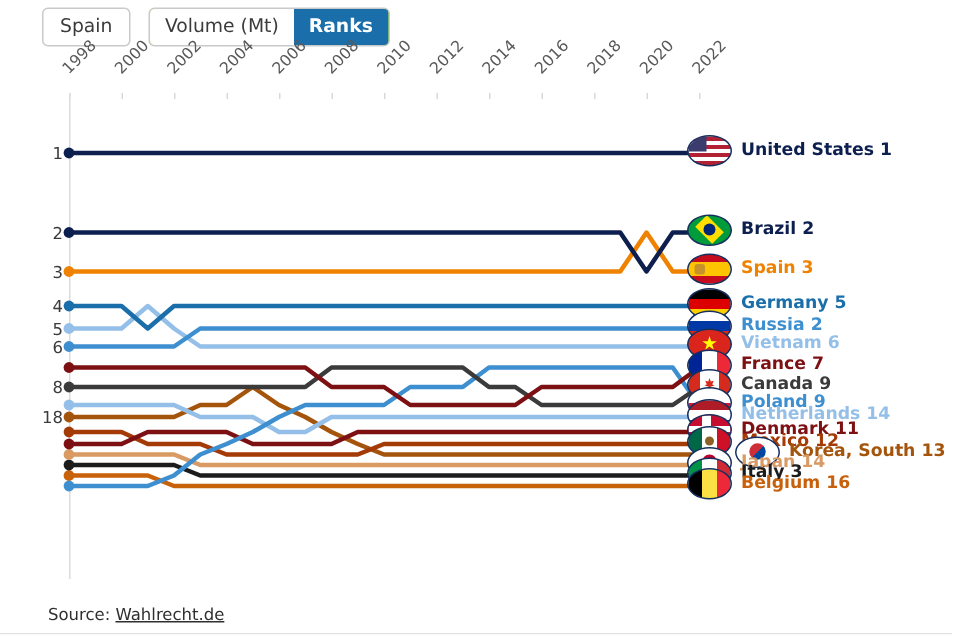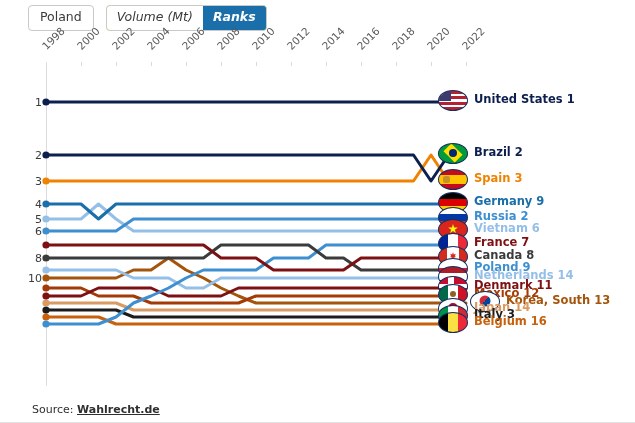--- a/index.html
+++ b/index.html
@@ -12,21 +12,21 @@
   }
   #app{position:relative;width:635px;height:423px;background:#fff;}
 
   
   .toolbar{position:absolute;left:28px;top:5px;display:flex;align-items:center;gap:12px;}
   .btn{
     background:#fff;border:1px solid #c9c9c9;border-radius:4px;
     font-size:12.5px;color:#3b3b3b;padding:5px 11px 6px 11px;
     line-height:1;white-space:nowrap;
   }
-  .btngroup{display:flex;border:1px solid #c9c9c9;border-radius:4px;overflow:hidden;background:#84cc16;font-style:italic;}
+  .btngroup{display:flex;border:1px solid #c9c9c9;border-radius:4px;overflow:hidden;background:#84cc16;}
   .btngroup .seg{
     font-size:12.5px;color:#3b3b3b;padding:5px 10px 6px 10px;line-height:1;
     background:#fff;white-space:nowrap;border:none;
   }
   .btngroup .seg.active{background:#1a6ea9;color:#ffffff;font-weight:bold;}
 
   
   .xaxis{position:absolute;left:0;top:0;width:635px;height:80px;}
   .xtick{
     position:absolute;font-size:10.5px;color:#58595b;
@@ -38,46 +38,46 @@
   .plot{position:absolute;left:0;top:0;width:635px;height:423px;pointer-events:none;}
   .yaxisline{position:absolute;left:46px;top:62px;width:1px;height:324px;background:#dcdcdc;}
 
   .ylabel{
     position:absolute;right:0;font-size:11px;color:#3b3b3b;
     text-align:right;width:36px;line-height:1;
   }
   .ylabels{position:absolute;left:0px;top:0;width:42px;height:423px;}
 
   
-  .legend{position:absolute;left:438px;top:0;width:177px;height:304px;}
+  .legend{position:absolute;left:458px;top:0;width:177px;height:304px;}
   .legrow{position:absolute;left:0;display:flex;align-items:center;height:16px;}
   .flag{
     width:30px;height:21px;border-radius:50%;
     border:1.4px solid #15305e;box-sizing:border-box;
     overflow:hidden;position:relative;flex:0 0 auto;
   }
   .leglabel{
     margin-left:6px;font-size:11.5px;font-weight:bold;white-space:nowrap;line-height:1;
   }
 
   
   .source{
     position:absolute;left:32px;top:403px;font-size:11px;color:#2f2f2f;
   }
-  .source u{text-decoration:underline;font-weight:bold;}
+  .source u{text-decoration:underline;}
 
   .divider{position:absolute;left:0;top:422px;width:635px;height:1px;background:#e2e2e2;}
 </style>
 </head>
 <body>
 
 <div id="app">
 
   <div class="toolbar">
-    <div class="btn">Poland</div>
+    <div class="btn">Spain</div>
     <div class="btngroup">
       <div class="seg">Volume (Mt)</div>
       <div class="seg active">Ranks</div>
     </div>
   </div>
 
   <div class="xaxis" id="xaxis">
       <div class="xtick" style="left: 48px; top: 40px;">1998</div>
       <div class="xgrid" style="left: 46px;"></div>
       <div class="xtick" style="left: 83px; top: 40px;">2000</div>
@@ -108,21 +108,21 @@
 
   <div class="yaxisline"></div>
   <div class="ylabels" id="ylabels">
       <div class="ylabel" style="top: 97px;">1</div>
       <div class="ylabel" style="top: 150px;">2</div>
       <div class="ylabel" style="top: 176px;">3</div>
       <div class="ylabel" style="top: 199px;">4</div>
       <div class="ylabel" style="top: 214px;">5</div>
       <div class="ylabel" style="top: 226px;">6</div>
       <div class="ylabel" style="top: 253px;">8</div>
-      <div class="ylabel" style="top: 273px;">10</div>
+      <div class="ylabel" style="top: 273px;">18</div>
     </div>
 
   <svg class="plot" id="plot" width="635" height="423" viewBox="0 0 635 423">
       <path d="M46.0 317.0 L63.5 317.0 L81.0 317.0 L98.5 317.0 L116.0 324.0 L133.5 324.0 L151.0 324.0 L168.5 324.0 L186.0 324.0 L203.5 324.0 L221.0 324.0 L238.5 324.0 L256.0 324.0 L273.5 324.0 L291.0 324.0 L308.5 324.0 L326.0 324.0 L343.5 324.0 L361.0 324.0 L378.5 324.0 L396.0 324.0 L413.5 324.0 L431.0 324.0 L448.5 324.0 L466.0 324.0" fill="none" stroke="#ffffff" stroke-width="6.5" stroke-linejoin="round" stroke-linecap="round"></path>
       <path d="M46.0 310.0 L63.5 310.0 L81.0 310.0 L98.5 310.0 L116.0 310.0 L133.5 317.0 L151.0 317.0 L168.5 317.0 L186.0 317.0 L203.5 317.0 L221.0 317.0 L238.5 317.0 L256.0 317.0 L273.5 317.0 L291.0 317.0 L308.5 317.0 L326.0 317.0 L343.5 317.0 L361.0 317.0 L378.5 317.0 L396.0 317.0 L413.5 317.0 L431.0 317.0 L448.5 317.0 L466.0 317.0" fill="none" stroke="#ffffff" stroke-width="6.5" stroke-linejoin="round" stroke-linecap="round"></path>
       <path d="M46.0 303.0 L63.5 303.0 L81.0 303.0 L98.5 303.0 L116.0 303.0 L133.5 310.0 L151.0 310.0 L168.5 310.0 L186.0 310.0 L203.5 310.0 L221.0 310.0 L238.5 310.0 L256.0 310.0 L273.5 310.0 L291.0 310.0 L308.5 310.0 L326.0 310.0 L343.5 310.0 L361.0 310.0 L378.5 310.0 L396.0 310.0 L413.5 310.0 L431.0 310.0 L448.5 310.0 L466.0 310.0" fill="none" stroke="#ffffff" stroke-width="6.5" stroke-linejoin="round" stroke-linecap="round"></path>
       <path d="M46.0 278.0 L63.5 278.0 L81.0 278.0 L98.5 278.0 L116.0 278.0 L133.5 270.0 L151.0 270.0 L168.5 258.0 L186.0 270.0 L203.5 278.0 L221.0 288.0 L238.5 296.0 L256.0 303.0 L273.5 303.0 L291.0 303.0 L308.5 303.0 L326.0 303.0 L343.5 303.0 L361.0 303.0 L378.5 303.0 L396.0 303.0 L413.5 303.0 L431.0 303.0 L448.5 303.0 L466.0 303.0" fill="none" stroke="#ffffff" stroke-width="6.5" stroke-linejoin="round" stroke-linecap="round"></path>
       <path d="M46.0 288.0 L63.5 288.0 L81.0 288.0 L98.5 296.0 L116.0 296.0 L133.5 296.0 L151.0 303.0 L168.5 303.0 L186.0 303.0 L203.5 303.0 L221.0 303.0 L238.5 303.0 L256.0 296.0 L273.5 296.0 L291.0 296.0 L308.5 296.0 L326.0 296.0 L343.5 296.0 L361.0 296.0 L378.5 296.0 L396.0 296.0 L413.5 296.0 L431.0 296.0 L448.5 296.0 L466.0 296.0" fill="none" stroke="#ffffff" stroke-width="6.5" stroke-linejoin="round" stroke-linecap="round"></path>
       <path d="M46.0 296.0 L63.5 296.0 L81.0 296.0 L98.5 288.0 L116.0 288.0 L133.5 288.0 L151.0 288.0 L168.5 296.0 L186.0 296.0 L203.5 296.0 L221.0 296.0 L238.5 288.0 L256.0 288.0 L273.5 288.0 L291.0 288.0 L308.5 288.0 L326.0 288.0 L343.5 288.0 L361.0 288.0 L378.5 288.0 L396.0 288.0 L413.5 288.0 L431.0 288.0 L448.5 288.0 L466.0 288.0" fill="none" stroke="#ffffff" stroke-width="6.5" stroke-linejoin="round" stroke-linecap="round"></path>
       <path d="M46.0 270.0 L63.5 270.0 L81.0 270.0 L98.5 270.0 L116.0 270.0 L133.5 278.0 L151.0 278.0 L168.5 278.0 L186.0 288.0 L203.5 288.0 L221.0 278.0 L238.5 278.0 L256.0 278.0 L273.5 278.0 L291.0 278.0 L308.5 278.0 L326.0 278.0 L343.5 278.0 L361.0 278.0 L378.5 278.0 L396.0 278.0 L413.5 278.0 L431.0 278.0 L448.5 278.0 L466.0 278.0" fill="none" stroke="#ffffff" stroke-width="6.5" stroke-linejoin="round" stroke-linecap="round"></path>
@@ -184,41 +184,41 @@
         <div class="leglabel" style="color: rgb(13, 31, 78);">Brazil 2</div>
       </div>
       <div class="legrow" style="top: 171px;">
         <div class="flag" style="background: linear-gradient(rgb(198, 11, 30) 0%, rgb(198, 11, 30) 25%, rgb(255, 196, 0) 25%, rgb(255, 196, 0) 50%, rgb(255, 196, 0) 50%, rgb(255, 196, 0) 75%, rgb(198, 11, 30) 75%, rgb(198, 11, 30) 100%);">
           <span style="position:absolute;left:14%;top:34%;width:7px;height:7px;background:#c8922a;border-radius:2px"></span>
         </div>
         <div class="leglabel" style="color: rgb(239, 130, 0);">Spain 3</div>
       </div>
       <div class="legrow" style="top: 194px;">
         <div class="flag" style="background: linear-gradient(rgb(0, 0, 0) 0%, rgb(0, 0, 0) 33.3333%, rgb(221, 0, 0) 33.3333%, rgb(221, 0, 0) 66.6667%, rgb(255, 206, 0) 66.6667%, rgb(255, 206, 0) 100%);"></div>
-        <div class="leglabel" style="color: rgb(26, 110, 169);">Germany 9</div>
+        <div class="leglabel" style="color: rgb(26, 110, 169);">Germany 5</div>
       </div>
       <div class="legrow" style="top: 209px;">
         <div class="flag" style="background: linear-gradient(rgb(255, 255, 255) 0%, rgb(255, 255, 255) 33.3333%, rgb(0, 57, 166) 33.3333%, rgb(0, 57, 166) 66.6667%, rgb(213, 43, 30) 66.6667%, rgb(213, 43, 30) 100%);"></div>
         <div class="leglabel" style="color: rgb(62, 143, 208);">Russia 2</div>
       </div>
       <div class="legrow" style="top: 221px; text-align: right;">
         <div class="flag" style="background: rgb(218, 37, 29);">
           <span style="position:absolute;left:50%;top:50%;width:10px;height:10px;transform:translate(-50%,-50%);background:#ffff00;clip-path:polygon(50% 0,61% 35%,98% 35%,68% 57%,79% 91%,50% 70%,21% 91%,32% 57%,2% 35%,39% 35%)"></span>
         </div>
         <div class="leglabel" style="color: rgb(148, 191, 232);">Vietnam 6</div>
       </div>
       <div class="legrow" style="top: 235px;">
         <div class="flag" style="background: linear-gradient(to right, rgb(0, 35, 149) 0%, rgb(0, 35, 149) 33.3333%, rgb(255, 255, 255) 33.3333%, rgb(255, 255, 255) 66.6667%, rgb(237, 41, 57) 66.6667%, rgb(237, 41, 57) 100%);"></div>
         <div class="leglabel" style="color: rgb(125, 16, 18);">France 7</div>
       </div>
       <div class="legrow" style="top: 248px;">
         <div class="flag" style="background: linear-gradient(to right, rgb(213, 43, 30) 0%, rgb(213, 43, 30) 14.2857%, rgb(213, 43, 30) 14.2857%, rgb(213, 43, 30) 28.5714%, rgb(255, 255, 255) 28.5714%, rgb(255, 255, 255) 42.8571%, rgb(255, 255, 255) 42.8571%, rgb(255, 255, 255) 57.1429%, rgb(255, 255, 255) 57.1429%, rgb(255, 255, 255) 71.4286%, rgb(213, 43, 30) 71.4286%, rgb(213, 43, 30) 85.7143%, rgb(213, 43, 30) 85.7143%, rgb(213, 43, 30) 100%);">
           <span style="position:absolute;left:50%;top:50%;width:7px;height:8px;transform:translate(-50%,-50%);background:#d52b1e;clip-path:polygon(50% 0,62% 30%,90% 22%,76% 55%,100% 60%,55% 74%,58% 100%,42% 100%,45% 74%,0 60%,24% 55%,10% 22%,38% 30%)"></span>
         </div>
-        <div class="leglabel" style="color: rgb(59, 59, 59);">Canada 8</div>
+        <div class="leglabel" style="color: rgb(59, 59, 59);">Canada 9</div>
       </div>
       <div class="legrow" style="top: 260px;">
         <div class="flag" style="background: linear-gradient(rgb(255, 255, 255) 0%, rgb(255, 255, 255) 50%, rgb(220, 20, 60) 50%, rgb(220, 20, 60) 100%);"></div>
         <div class="leglabel" style="color: rgb(62, 143, 208);">Poland 9</div>
       </div>
       <div class="legrow" style="top: 268px;">
         <div class="flag" style="background: linear-gradient(rgb(174, 28, 40) 0%, rgb(174, 28, 40) 33.3333%, rgb(255, 255, 255) 33.3333%, rgb(255, 255, 255) 66.6667%, rgb(33, 70, 139) 66.6667%, rgb(33, 70, 139) 100%);"></div>
         <div class="leglabel" style="color: rgb(148, 191, 232);">Netherlands 14</div>
       </div>
       <div class="legrow" style="top: 278px;">

